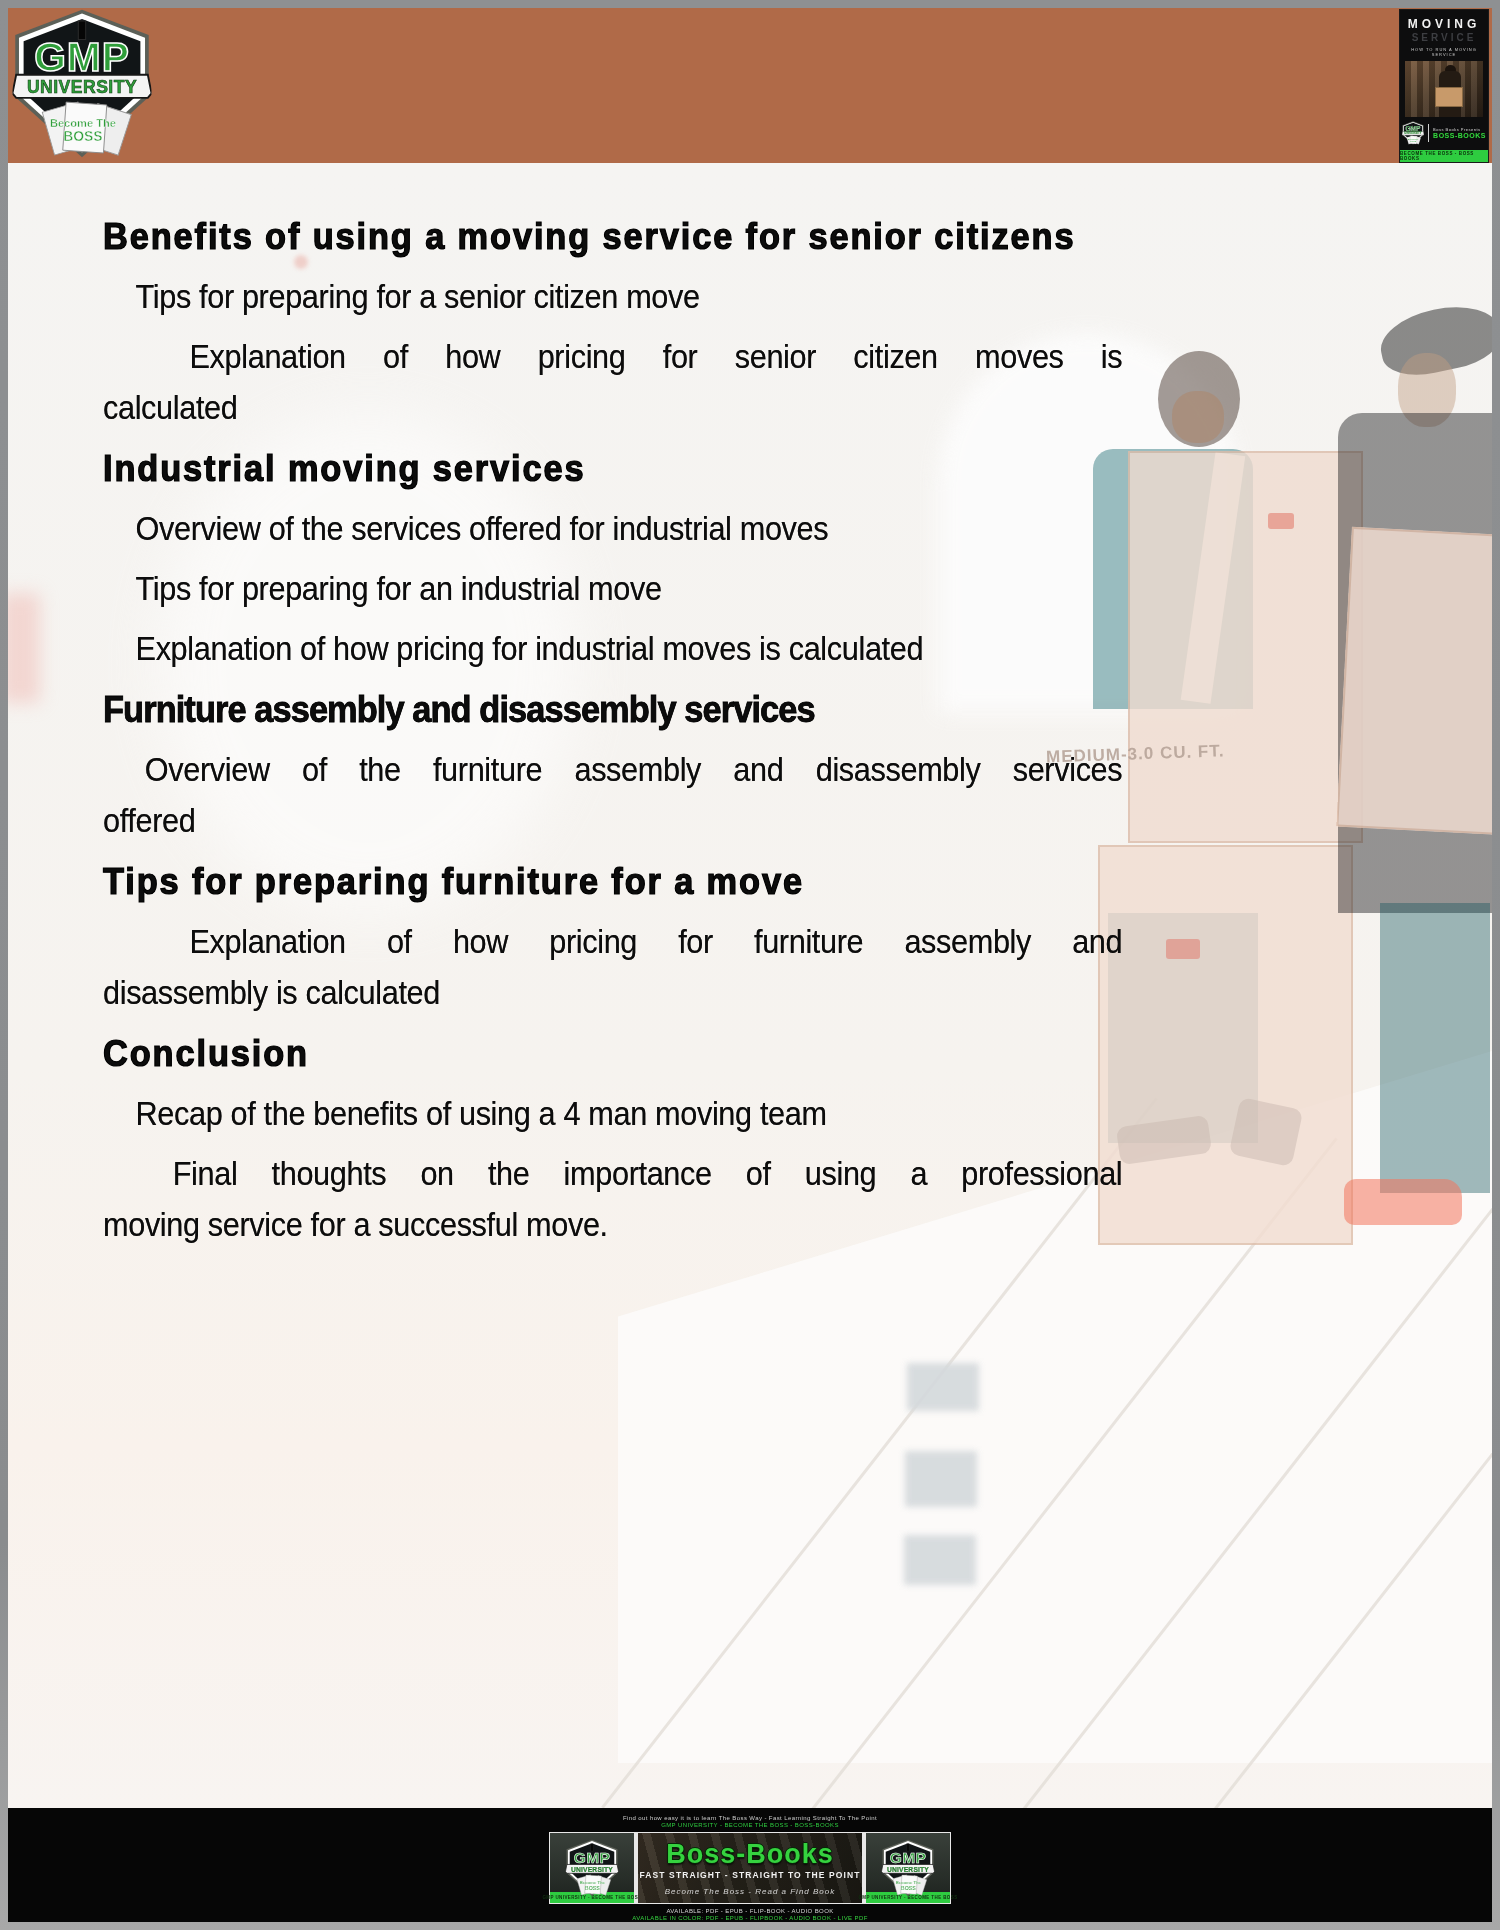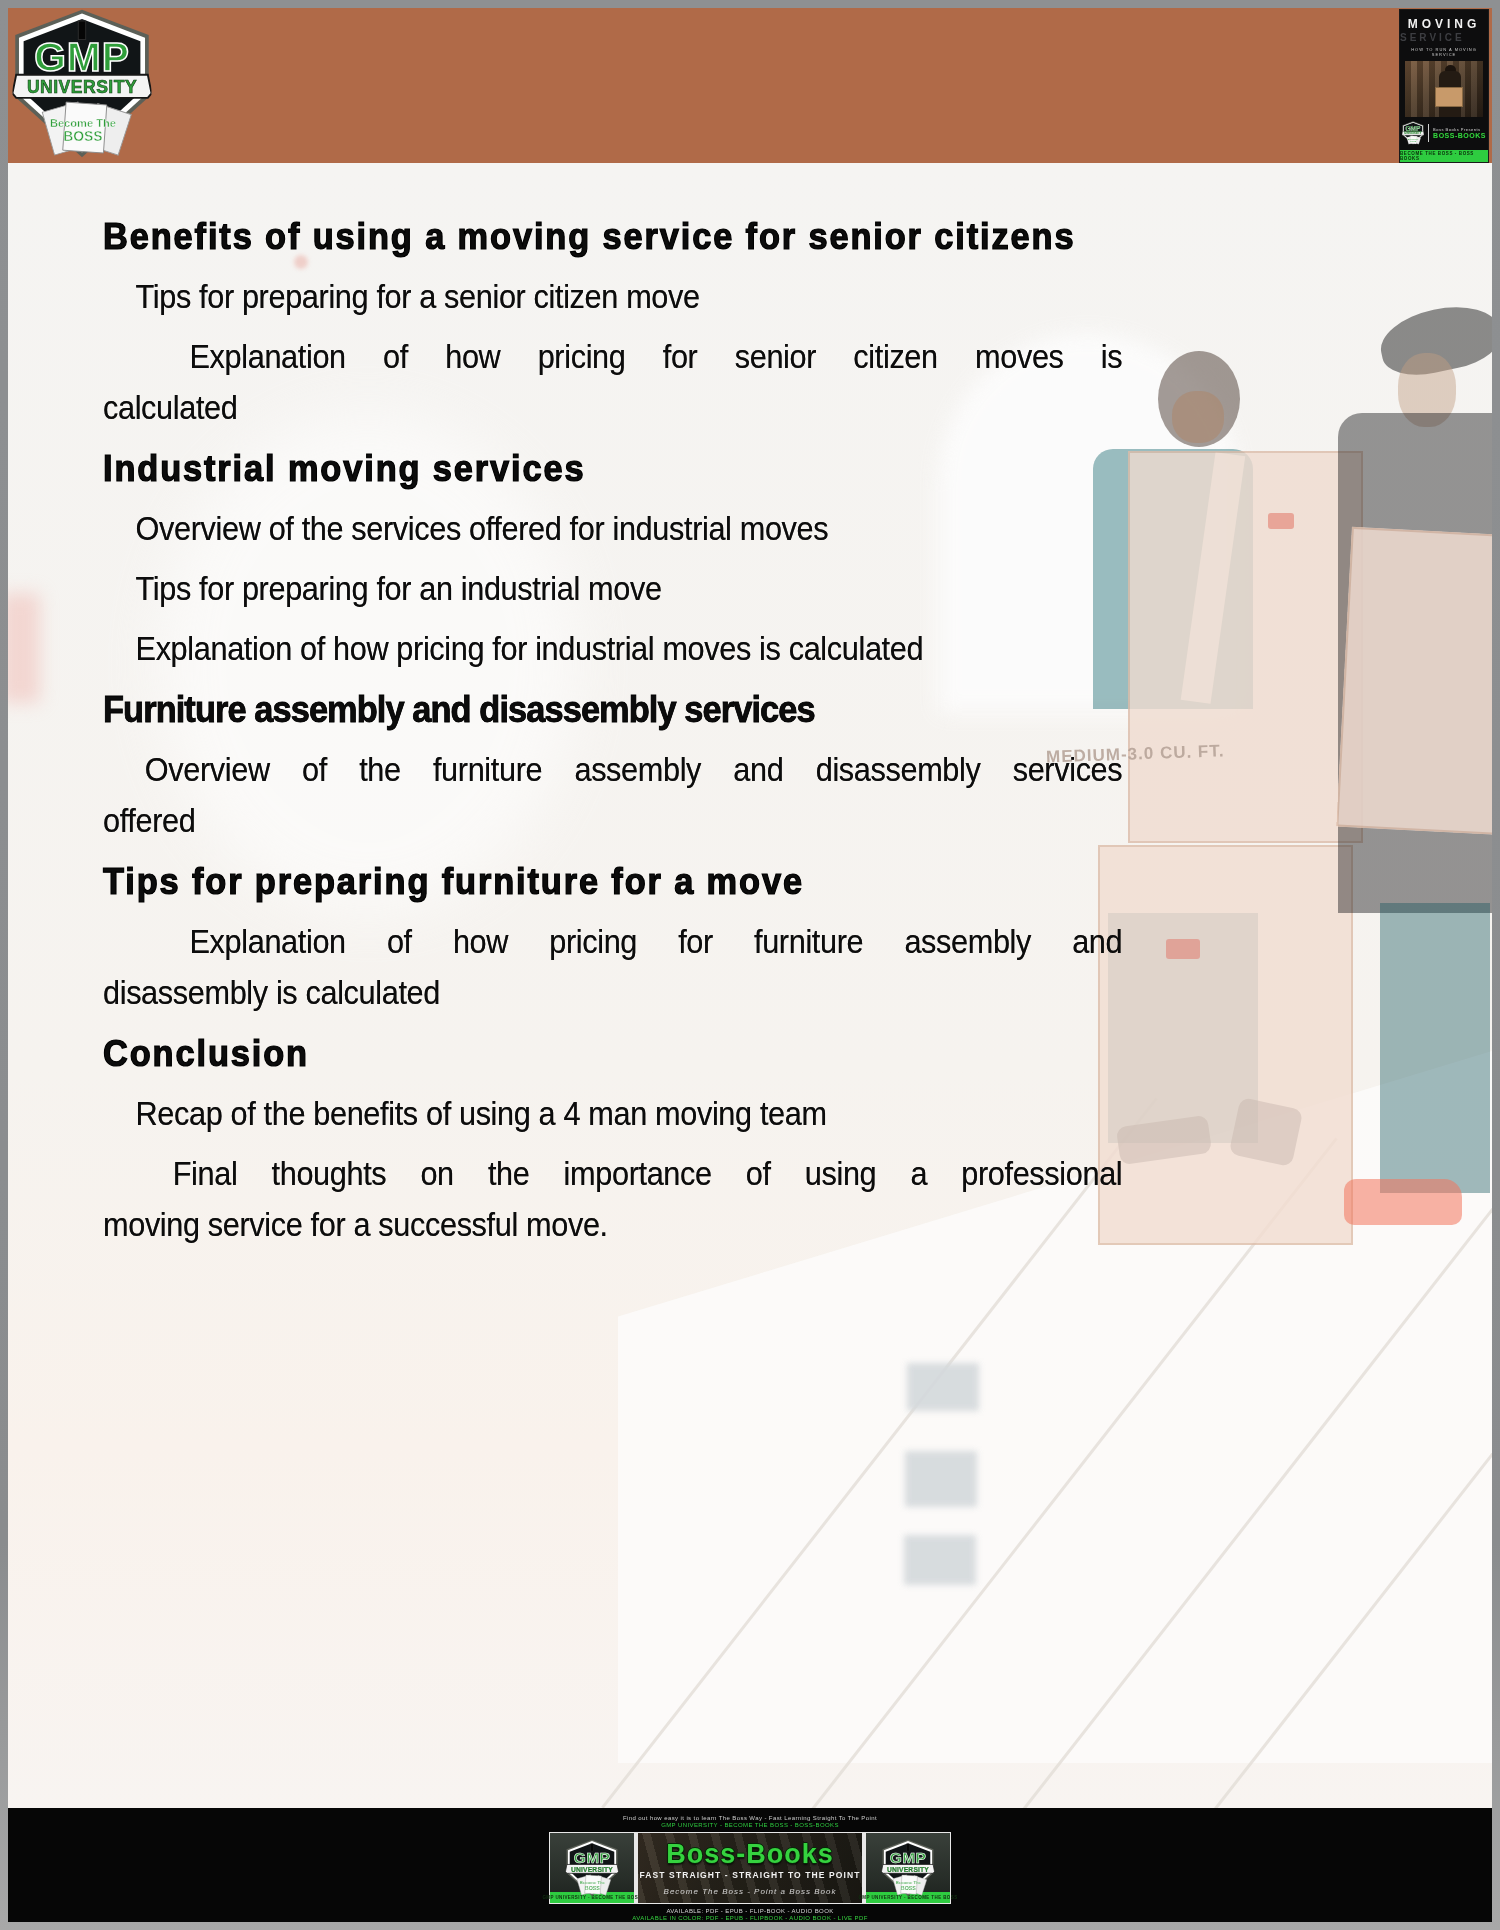--- a/index.html
+++ b/index.html
@@ -6,21 +6,21 @@
   body{width:1500px;height:1930px;position:relative;font-family:"Liberation Sans",sans-serif;
        background:linear-gradient(180deg,#8e9092 0%,#8a8c8e 80%,#a8a8a8 100%);overflow:hidden;}
   .page{position:absolute;left:8px;top:8px;right:8px;bottom:8px;background:#f6f4f1;box-shadow:inset 0 0 0 1px #77797b;}
 
   
   .header{position:absolute;left:0;top:0;right:0;height:155px;background:#b06a48;border-bottom:3px solid #43291d;}
   .logo-shield{position:absolute;left:4px;top:0px;width:140px;height:152px;}
   .book-cover{position:absolute;right:4px;top:2px;width:88px;height:152px;background:#0d0d0e;
               display:flex;flex-direction:column;box-shadow:0 0 0 1px #1a1a1a;}
   .bc-title1{margin-top:7px;text-align:center;color:#f2f2f2;font-weight:bold;font-size:12px;letter-spacing:4px;}
-  .bc-title2{color:#3d3e42;font-weight:bold;font-size:10px;letter-spacing:3px;margin-top:1px;}
+  .bc-title2{text-align:center;color:#3d3e42;font-weight:bold;font-size:10px;letter-spacing:3px;margin-top:1px;}
   .bc-sub{text-align:center;color:#c9c9c9;font-size:4px;letter-spacing:1px;margin-top:4px;}
   .bc-photo{margin:4px 5px 0 5px;height:56px;position:relative;overflow:hidden;
             background:linear-gradient(150deg,#7a5a3e 0%,#54402c 45%,#2d2218 100%);}
   .bc-photo .shelf{position:absolute;left:0;top:0;right:0;bottom:0;
             background:repeating-linear-gradient(90deg,rgba(0,0,0,.25) 0 6px,rgba(255,255,255,.06) 6px 12px);}
   .bc-photo .figure{position:absolute;left:34px;top:10px;width:22px;height:46px;background:#241b13;border-radius:6px 6px 0 0;}
   .bc-photo .figure-head{position:absolute;left:40px;top:4px;width:11px;height:10px;background:#1b130d;border-radius:50%;}
   .bc-photo .carry-box{position:absolute;left:30px;top:26px;width:28px;height:20px;background:#c props89a6a;background:#c89a6a;box-shadow:inset 0 0 0 1px #8a6a44;}
   .bc-logo-row{height:26px;display:flex;align-items:center;justify-content:center;gap:4px;margin-top:3px;}
   .bc-mini-shield{width:22px;height:24px;}
@@ -225,21 +225,21 @@
         <svg width="54" height="58" viewBox="0 0 150 164">
             <use href="#gmp-shield"></use>
           </svg>
         <div class="f-strip">
           <span>GMP UNIVERSITY - BECOME THE BOSS</span>
         </div>
       </div>
       <div class="f-mid">
         <div class="f-title">Boss-Books</div>
         <div class="f-sub">FAST STRAIGHT - STRAIGHT TO THE POINT</div>
-        <div class="f-script">Become The Boss - Point a Boss Book</div>
+        <div class="f-script">Become The Boss - Read a Find Book</div>
       </div>
       <div class="f-side">
         <svg width="54" height="58" viewBox="0 0 150 164">
             <use href="#gmp-shield"></use>
           </svg>
         <div class="f-strip">
           <span>GMP UNIVERSITY - BECOME THE BOSS</span>
         </div>
       </div>
     </div>

